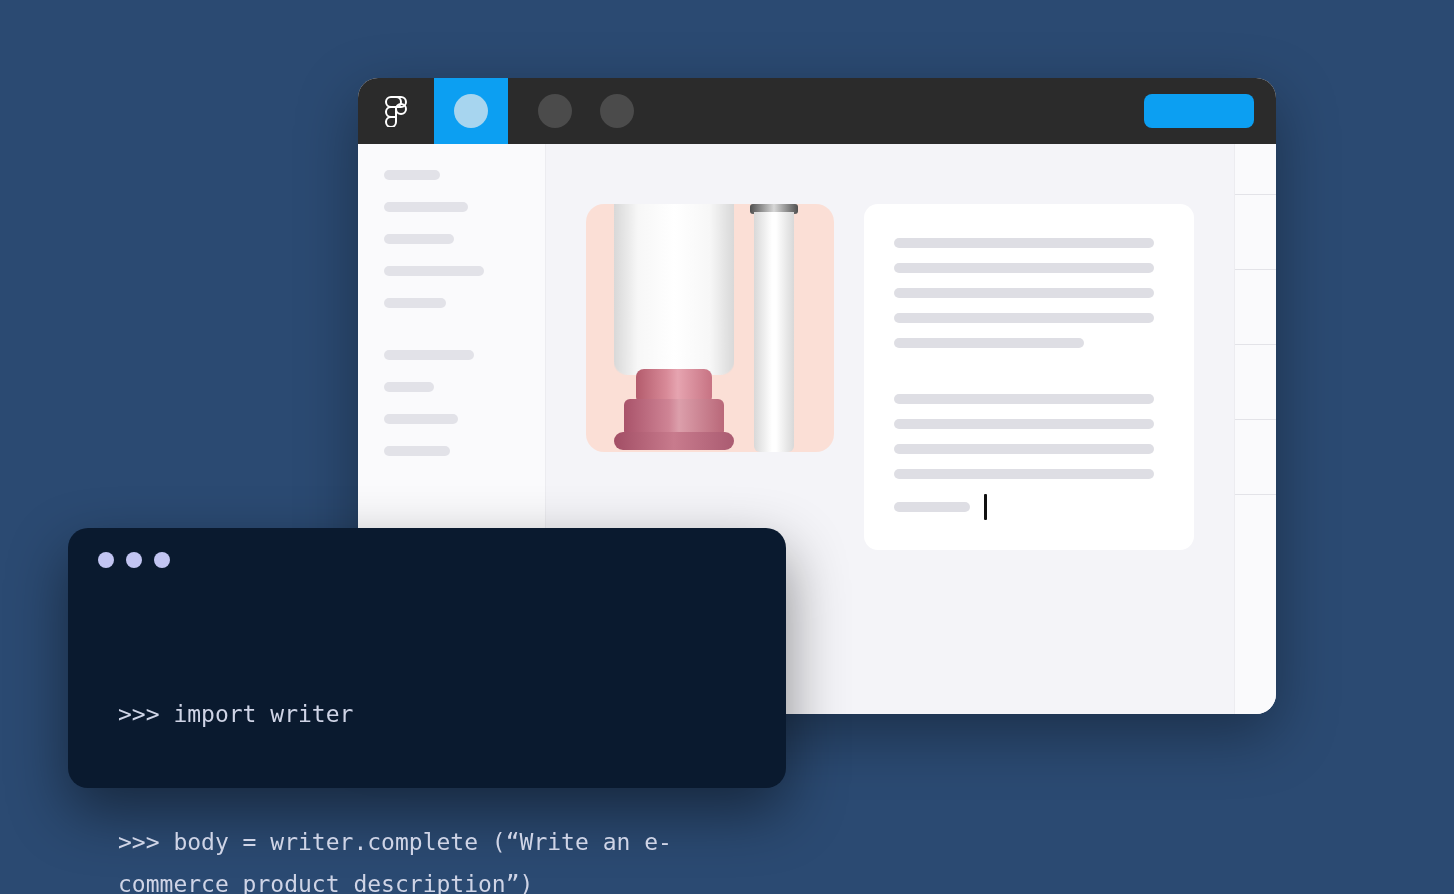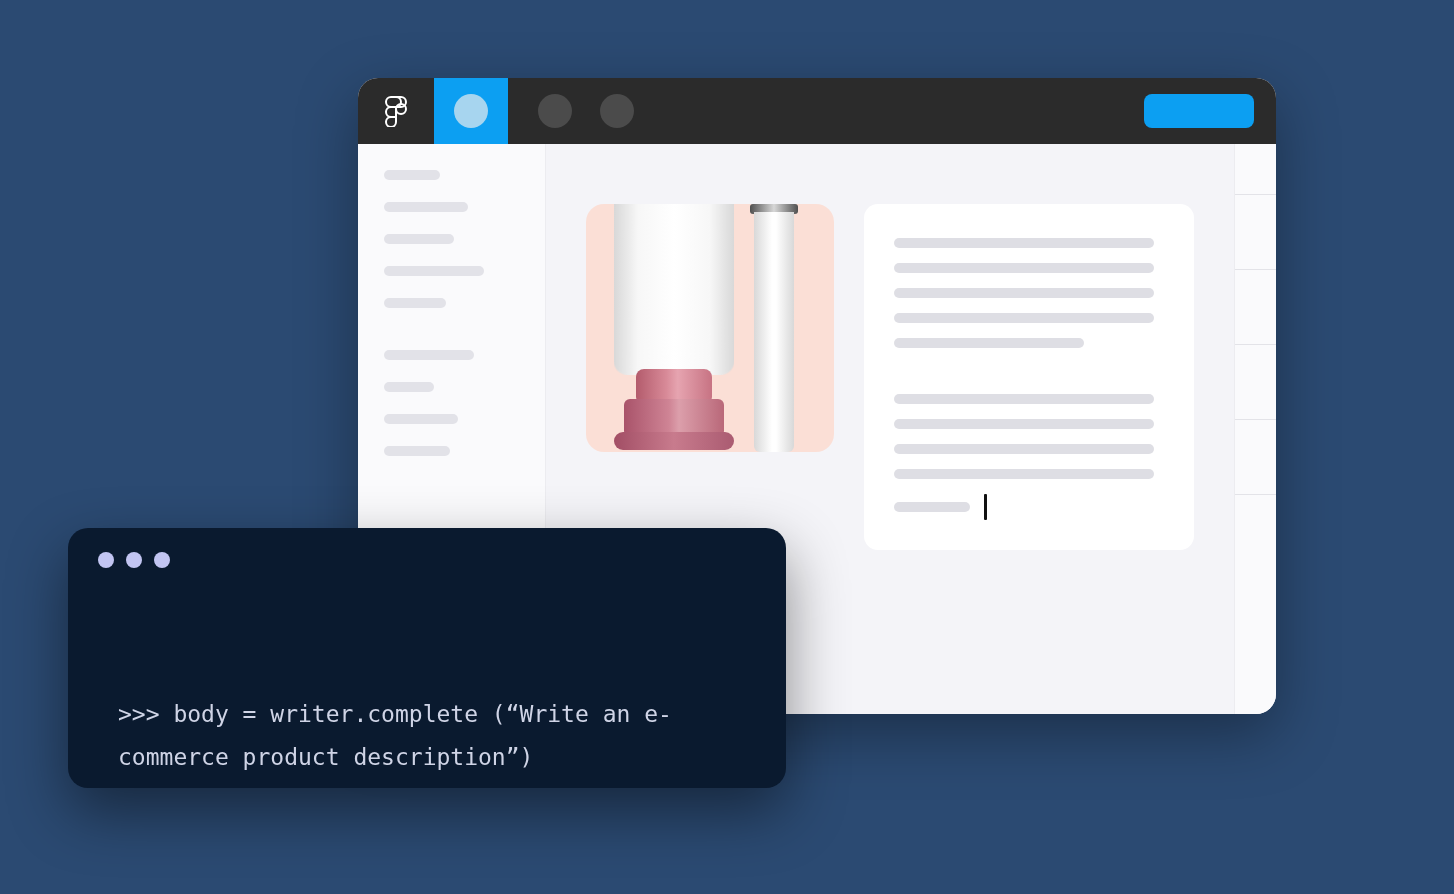--- a/index.html
+++ b/index.html
@@ -319,15 +319,16 @@
   </div>
 </div>
 
 <div class="terminal">
   <div class="traffic-lights">
     <div class="tl"></div>
     <div class="tl"></div>
     <div class="tl"></div>
   </div>
   <div class="term-body">
+    <div>&gt;&gt;&gt; import writer</div>
     <div>&gt;&gt;&gt; body = writer.complete (“Write an e-commerce product description”)</div>
   </div>
 </div>
 
 </body></html>

